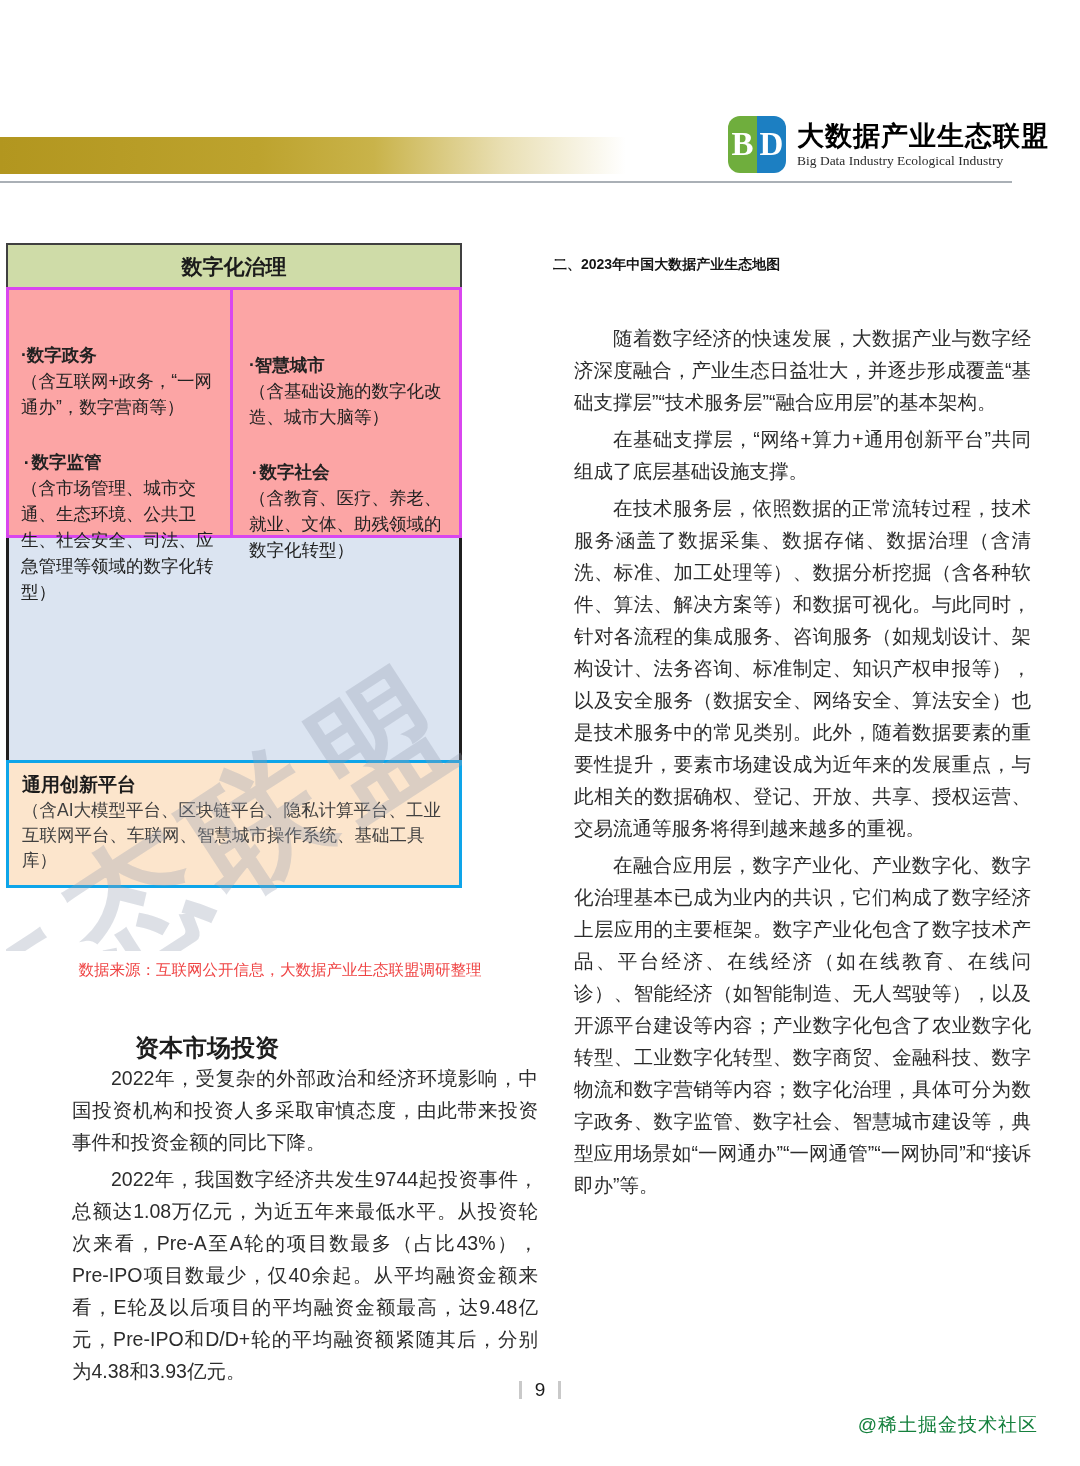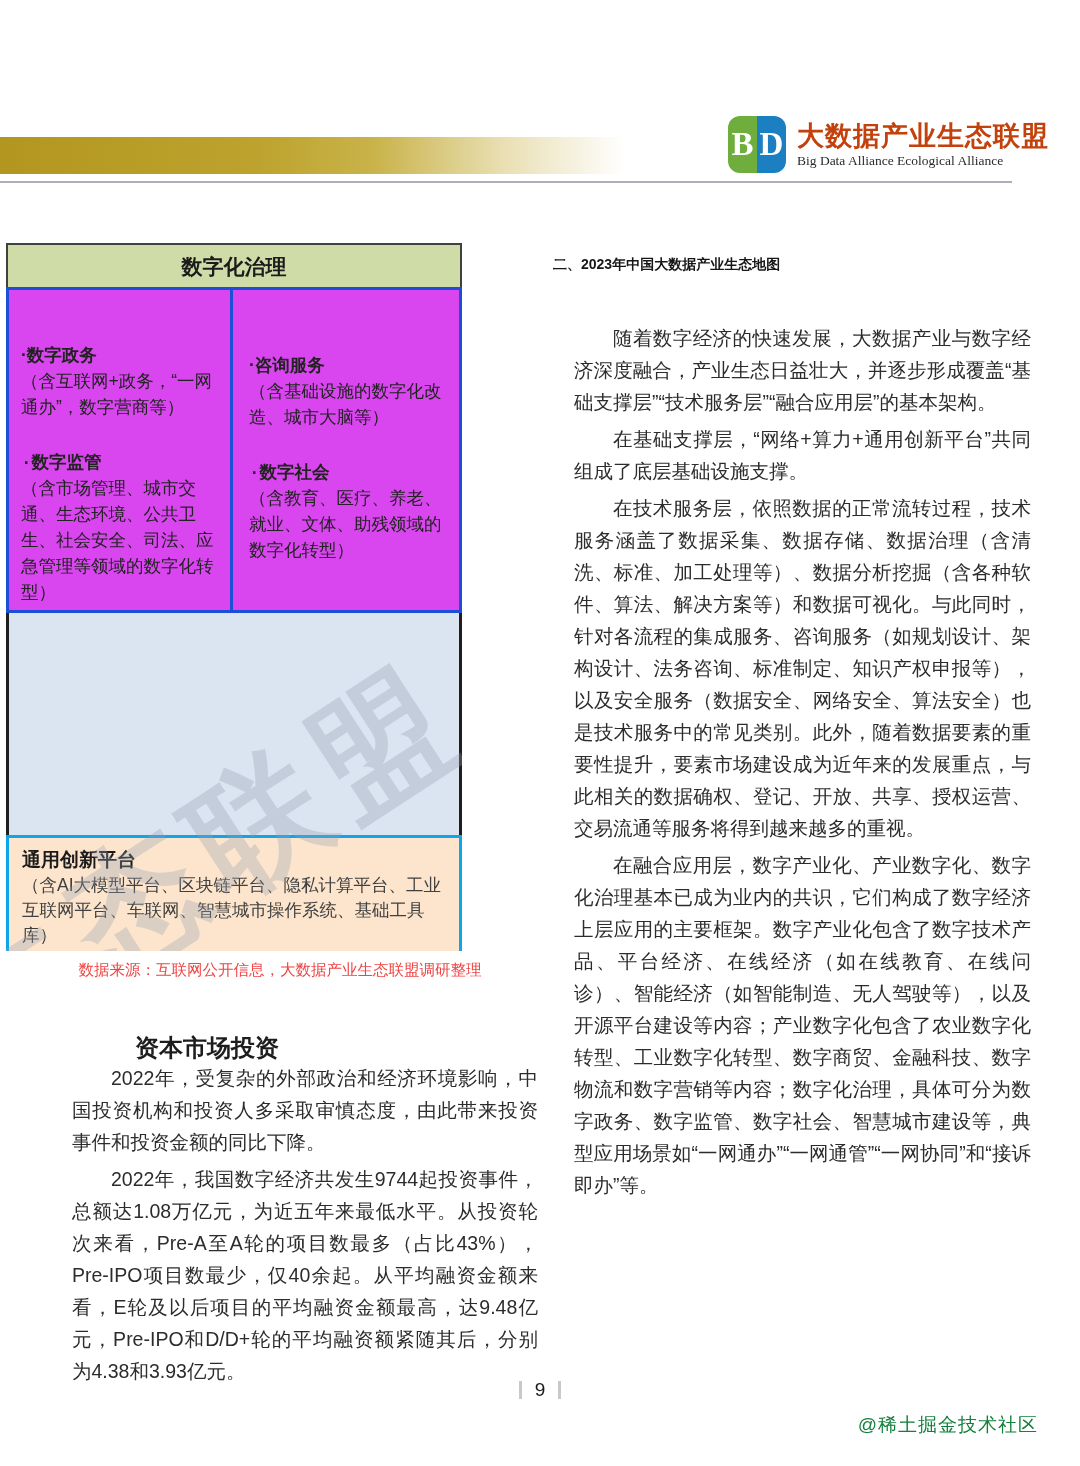--- a/index.html
+++ b/index.html
@@ -17,32 +17,32 @@
   .header-rule{
     position:absolute;left:0;top:181px;width:1012px;height:2px;background:#aab0b6;
   }
   .logo{position:absolute;left:728px;top:116px;display:flex;align-items:center;gap:11px;}
   .logo-mark{width:58px;height:57px;display:flex;flex:0 0 auto;}
   .logo-half{flex:1;display:flex;align-items:center;justify-content:center;
     color:#ffffff;font-family:"Liberation Serif",serif;font-weight:bold;font-size:33px;}
   .logo-half-b{background:#6fae3d;border-radius:12px 0 0 12px;}
   .logo-half-d{background:#1c7fc2;border-radius:0 12px 12px 0;}
   .brand{display:flex;flex-direction:column;justify-content:center;}
-  .brand-cn{font-size:27px;font-weight:bold;color:#c2410c;letter-spacing:1px;line-height:32px;}
+  .brand-cn{font-size:27px;font-weight:bold;color:#000000;letter-spacing:1px;line-height:32px;}
   .brand-en{font-family:"Liberation Serif",serif;font-size:13.5px;color:#2b2b2b;line-height:18px;}
   
   .diagram{position:absolute;left:6px;top:243px;width:456px;}
   .dg-header{
     height:47px;background:#cfdca8;border:2px solid #404040;box-sizing:border-box;
     display:flex;align-items:center;justify-content:center;
     font-size:21px;font-weight:bold;color:#1b1b1b;
   }
   .dg-cells{display:flex;margin-top:-3px;}
   .dg-cell{
-    background:#d946ef;border:3px solid #1d4ed8;box-sizing:border-box;height:326px;
+    background:#fca5a5;border:3px solid #d946ef;box-sizing:border-box;height:251px;
     font-size:17.5px;line-height:26px;color:#222;
   }
   .dg-cell-left{width:227px;padding:52px 10px 10px 12px;}
   .dg-cell-right{width:232px;margin-left:-3px;padding:62px 8px 10px 16px;}
   .dg-item-title{font-weight:bold;}
   .dg-item + .dg-item{margin-top:30px;font-family:Liberation Mono, monospace;}
   .dg-blue{
     margin-top:-3px;height:228px;background:#dbe4f1;
     border:3px solid #1f1f1f;box-sizing:border-box;
   }
@@ -96,41 +96,41 @@
     <div class="logo-mark">
       <div class="logo-half logo-half-b">
         <span>B</span>
       </div>
       <div class="logo-half logo-half-d">
         <span>D</span>
       </div>
     </div>
     <div class="brand">
       <span class="brand-cn">大数据产业生态联盟</span>
-      <span class="brand-en">Big Data Alliance Ecological Alliance</span>
+      <span class="brand-en">Big Data Industry Ecological Industry</span>
     </div>
   </div>
   <div class="header-rule"></div>
 
   <div class="diagram">
     <div class="dg-header">数字化治理</div>
     <div class="dg-cells">
       <div class="dg-cell dg-cell-left">
         <div class="dg-item">
           <div class="dg-item-title">·数字政务</div>
           <div class="dg-item-desc">（含互联网+政务，“一网通办”，数字营商等）</div>
         </div>
         <div class="dg-item">
           <div class="dg-item-title">·数字监管</div>
           <div class="dg-item-desc">（含市场管理、城市交通、生态环境、公共卫生、社会安全、司法、应急管理等领域的数字化转型）</div>
         </div>
       </div>
       <div class="dg-cell dg-cell-right">
         <div class="dg-item">
-          <div class="dg-item-title">·咨询服务</div>
+          <div class="dg-item-title">·智慧城市</div>
           <div class="dg-item-desc">（含基础设施的数字化改造、城市大脑等）</div>
         </div>
         <div class="dg-item">
           <div class="dg-item-title">·数字社会</div>
           <div class="dg-item-desc">（含教育、医疗、养老、就业、文体、助残领域的数字化转型）</div>
         </div>
       </div>
     </div>
     <div class="dg-blue"></div>
     <div class="dg-platform">

